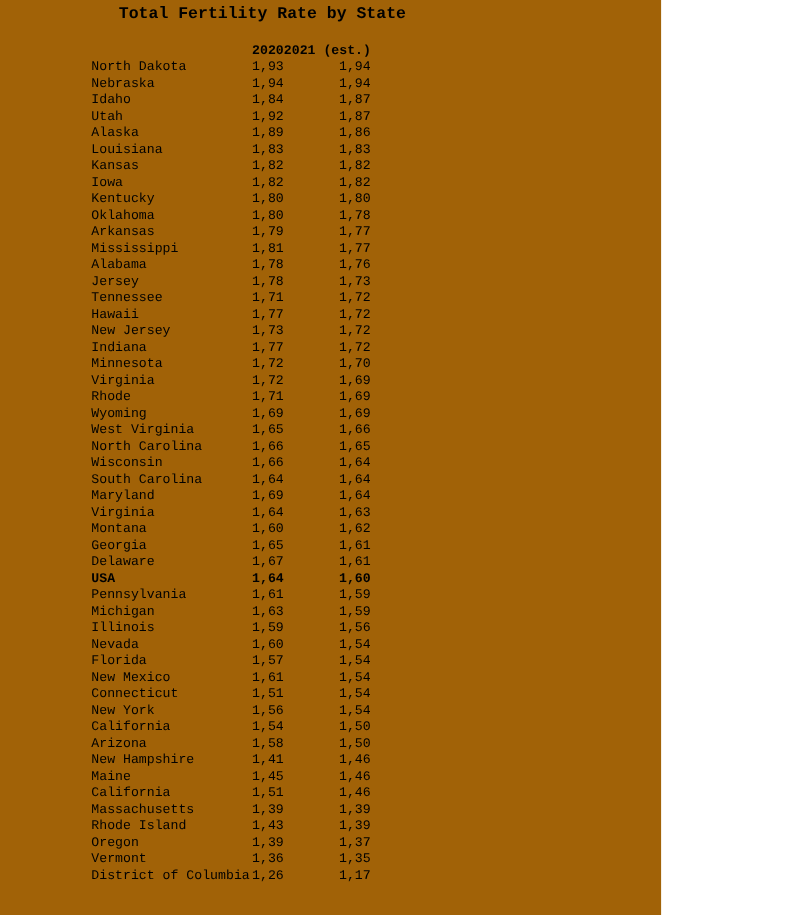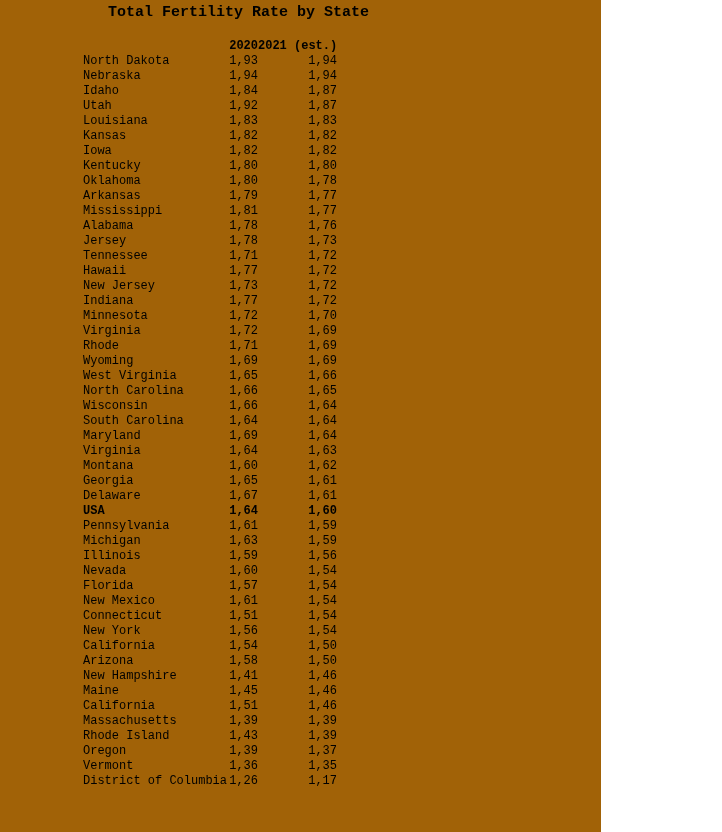--- a/index.html
+++ b/index.html
@@ -70,20 +70,25 @@
           <div class="cell">Idaho</div>
           <div class="cell num">1,84</div>
           <div class="cell num">1,87</div>
         </div>
         <div class="row">
           <div class="cell">Utah</div>
           <div class="cell num">1,92</div>
           <div class="cell num">1,87</div>
         </div>
         <div class="row">
+          <div class="cell">Alaska</div>
+          <div class="cell num">1,89</div>
+          <div class="cell num">1,86</div>
+        </div>
+        <div class="row">
           <div class="cell">Louisiana</div>
           <div class="cell num">1,83</div>
           <div class="cell num">1,83</div>
         </div>
         <div class="row">
           <div class="cell">Kansas</div>
           <div class="cell num">1,82</div>
           <div class="cell num">1,82</div>
         </div>
         <div class="row">

